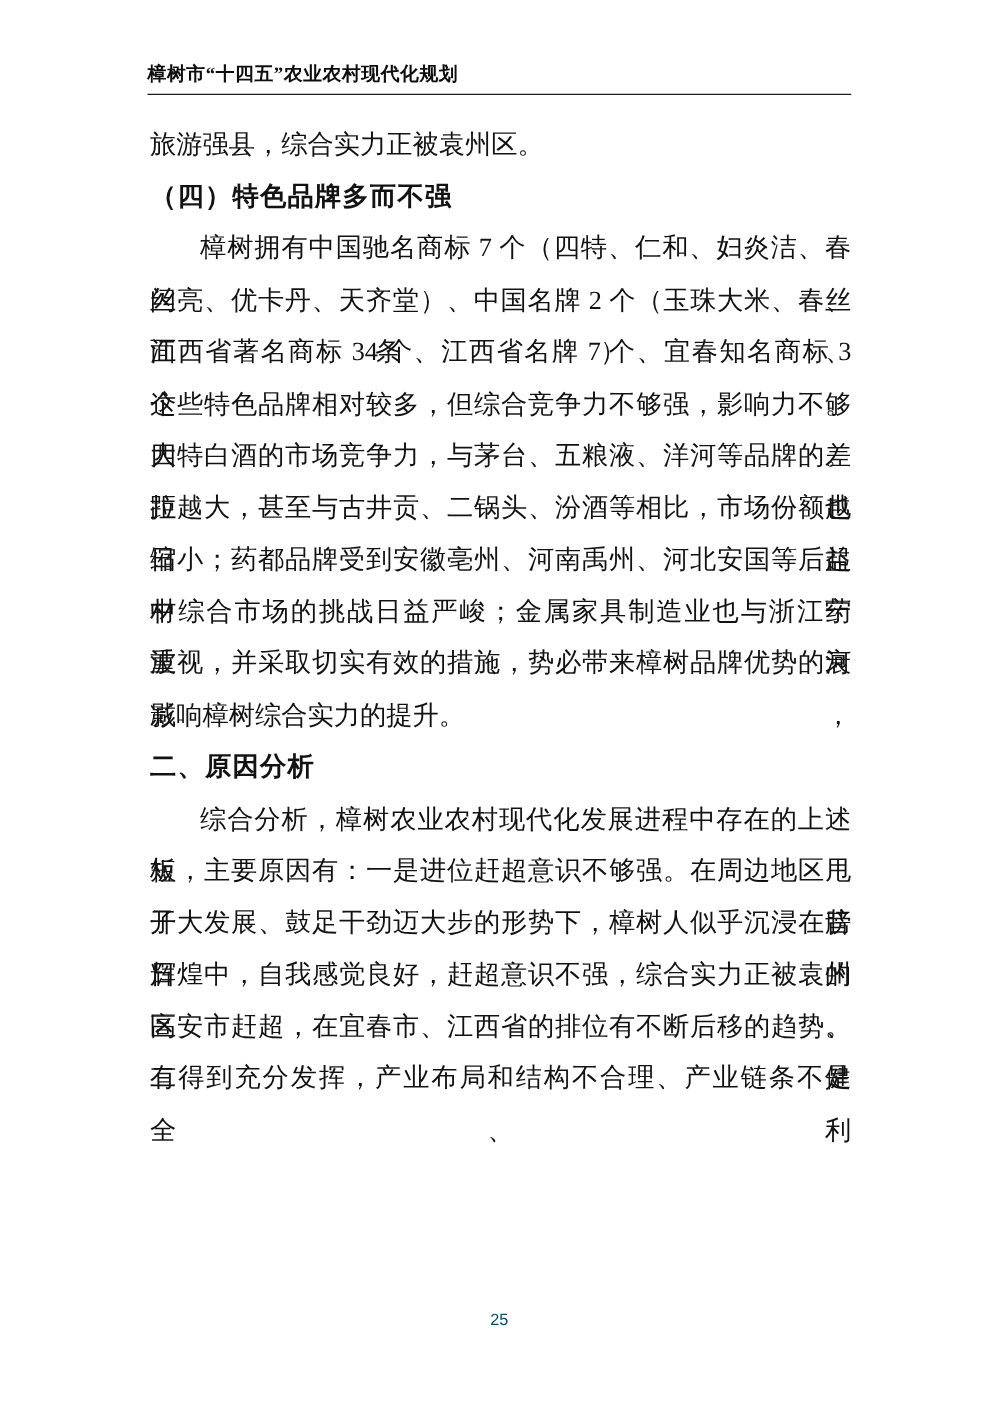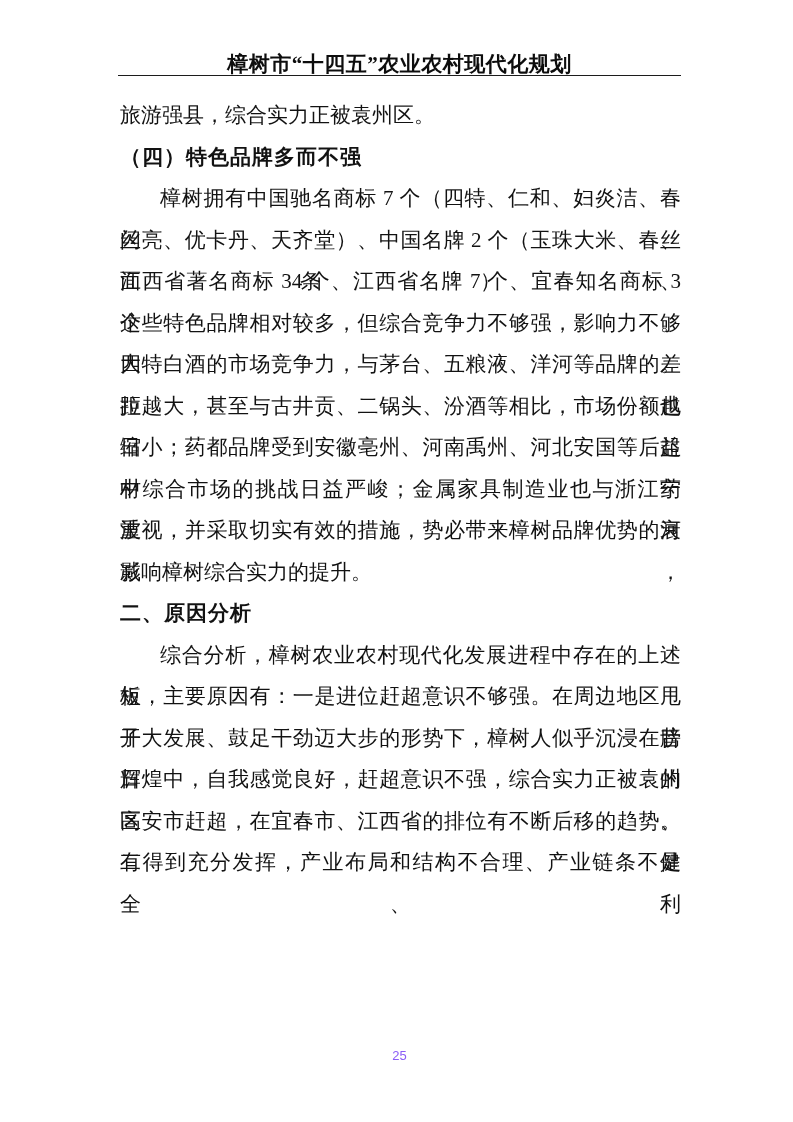--- a/index.html
+++ b/index.html
@@ -14,22 +14,22 @@
     background: #ffffff;
     color: #121212;
     font-family: "Liberation Serif", "DejaVu Serif", serif;
     overflow: hidden;
   }
   .header-title {
     position: absolute;
     top: 50px;
     left: 118px;
     width: 563px;
-    text-align: center;
-    font-size: 21px;
+    text-align: left;
+    font-size: 15px;
     font-weight: bold;
     letter-spacing: 0.5px;
     color: #0d0d0d;
   }
   .header-rule {
     position: absolute;
     top: 75px;
     left: 118px;
     width: 563px;
     height: 0;
@@ -61,21 +61,21 @@
     letter-spacing: 1px;
   }
   .footer {
     position: absolute;
     top: 1048px;
     left: 118px;
     width: 563px;
     text-align: center;
     font-family: "Liberation Sans", "DejaVu Sans", sans-serif;
     font-size: 13px;
-    color: #8b5cf6;
+    color: #0c4a6e;
   }
 </style>
 </head>
 <body>
 
 <div class="page">
 
   <div class="header-title">樟树市“十四五”农业农村现代化规划</div>
 
   <div class="header-rule"></div>

